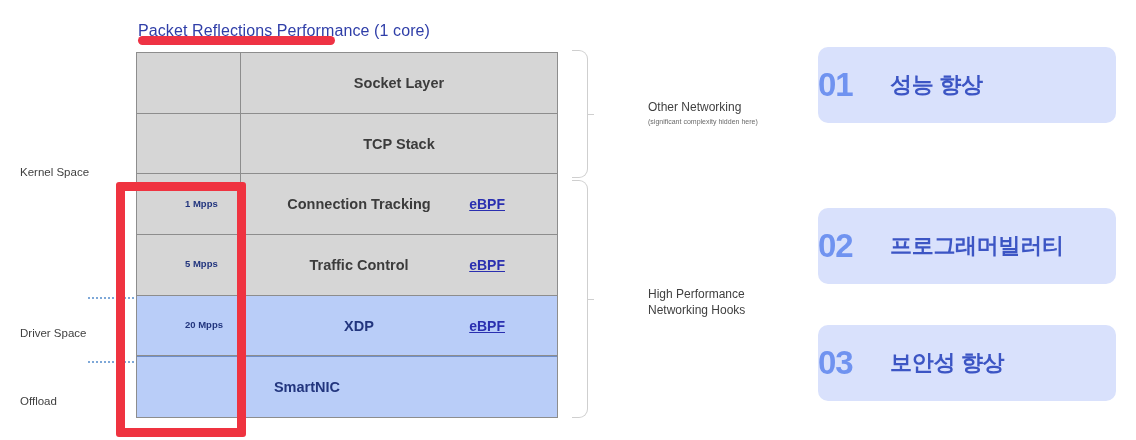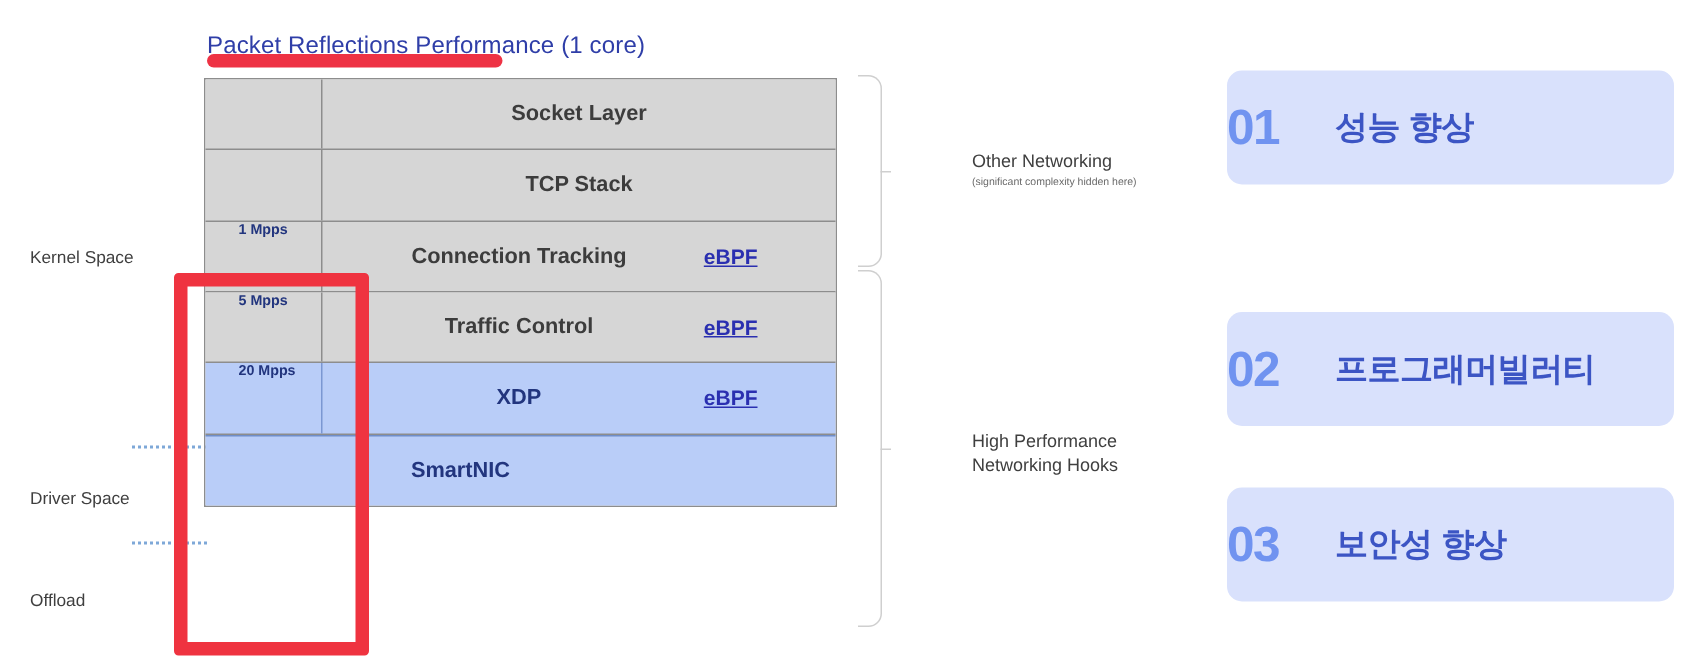--- a/index.html
+++ b/index.html
@@ -36,21 +36,21 @@
     background: #ee3244;
     border-radius: 6px;
   }
 
   
   #stack {
     position: absolute;
     left: 136px;
     top: 52px;
     width: 422px;
-    height: 286px;
+    height: 366px;
     border: 1px solid #8d8d8d;
     box-sizing: border-box;
     display: flex;
     flex-direction: column;
   }
   .layer {
     position: relative;
     flex: 1 1 0;
     display: flex;
     align-items: center;
@@ -62,27 +62,28 @@
   .layer.blue  { background: #b9cdf8; }
   .layer.blue + .layer.blue { border-top: 1px solid #6f8ec9; }
 
   .rate-cell {
     width: 78px;
     flex: 0 0 78px;
     height: 100%;
     box-sizing: border-box;
     display: flex;
     flex-direction: column;
-    justify-content: flex-start;
+    justify-content: center;
     padding-left: 22px;
     font-size: 9.5px;
     font-weight: 700;
     color: #22357e;
     line-height: 1.35;
     border-right: 1px solid #8d8d8d;
+    margin-left: 26px;
   }
   .rate-cell.empty { border-right: 1px solid transparent; }
   .layer.grey .rate-cell { border-right-color: #8d8d8d; }
   .layer.blue .rate-cell { border-right-color: #7b97d2; }
 
   .layer-name {
     flex: 1 1 auto;
     text-align: center;
     font-size: 14.5px;
     font-weight: 700;

